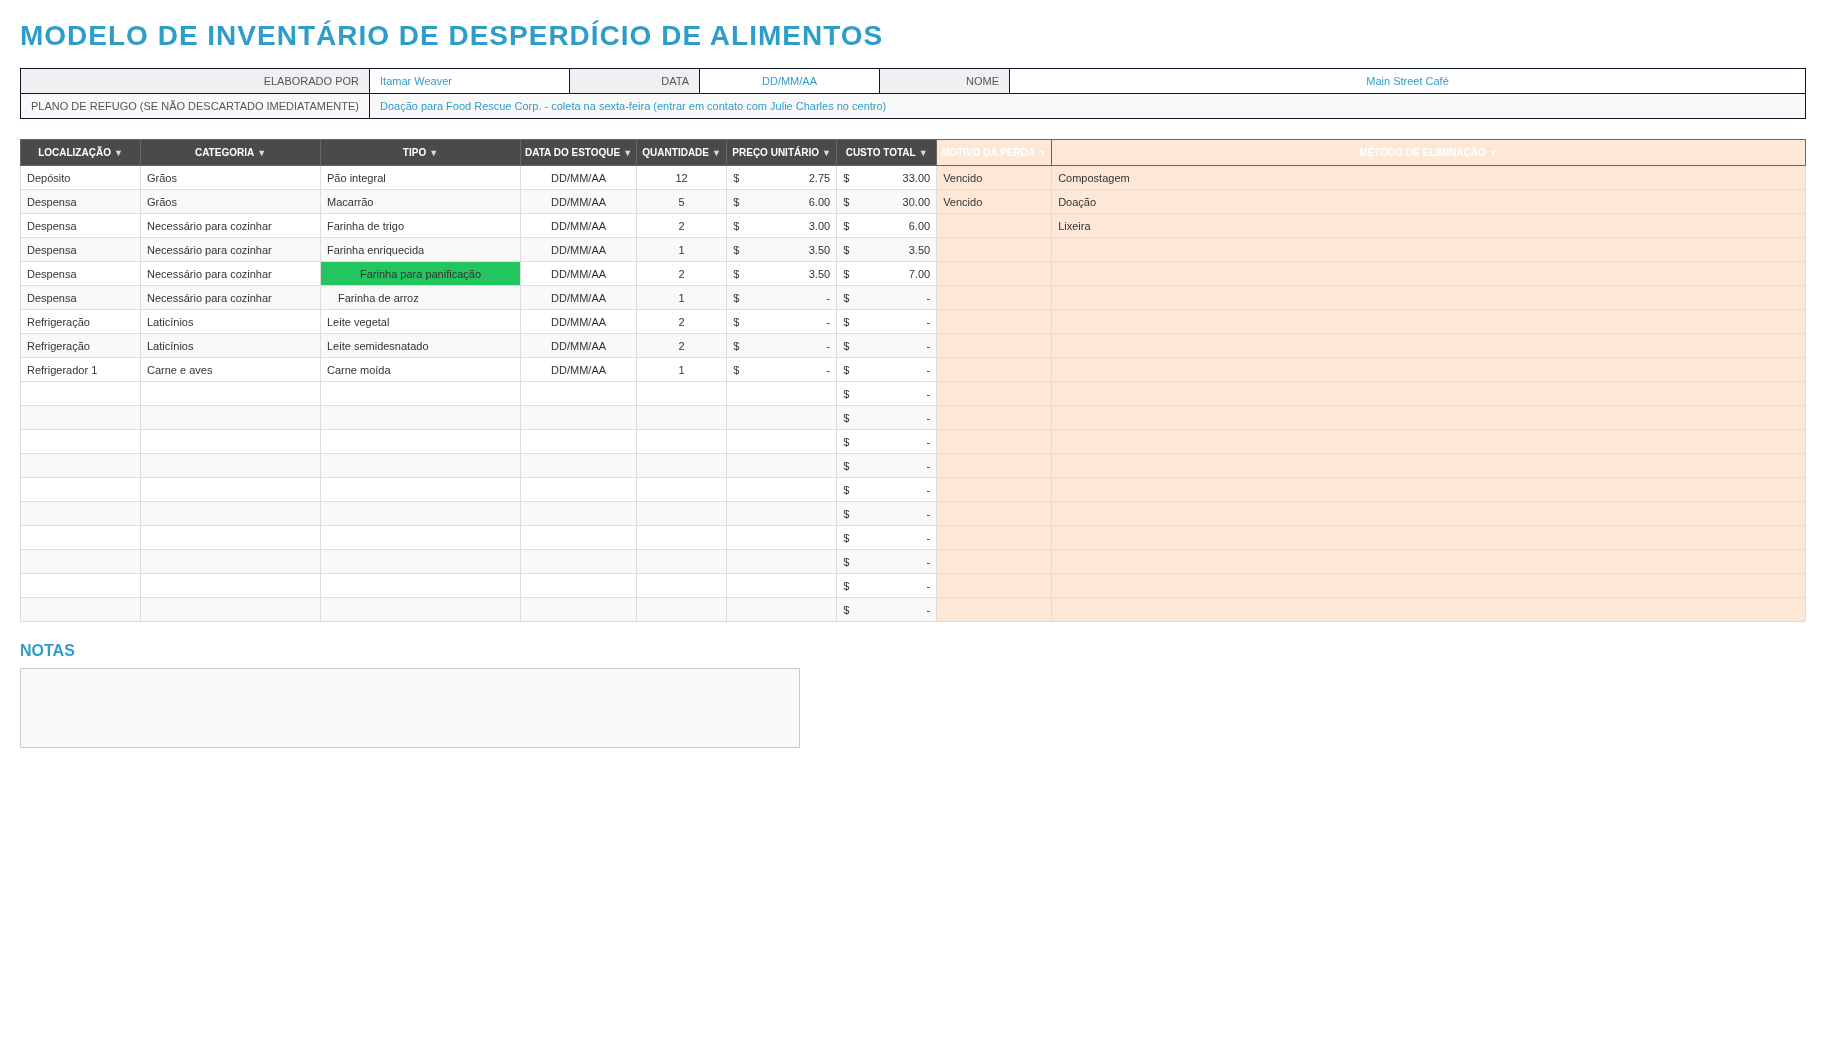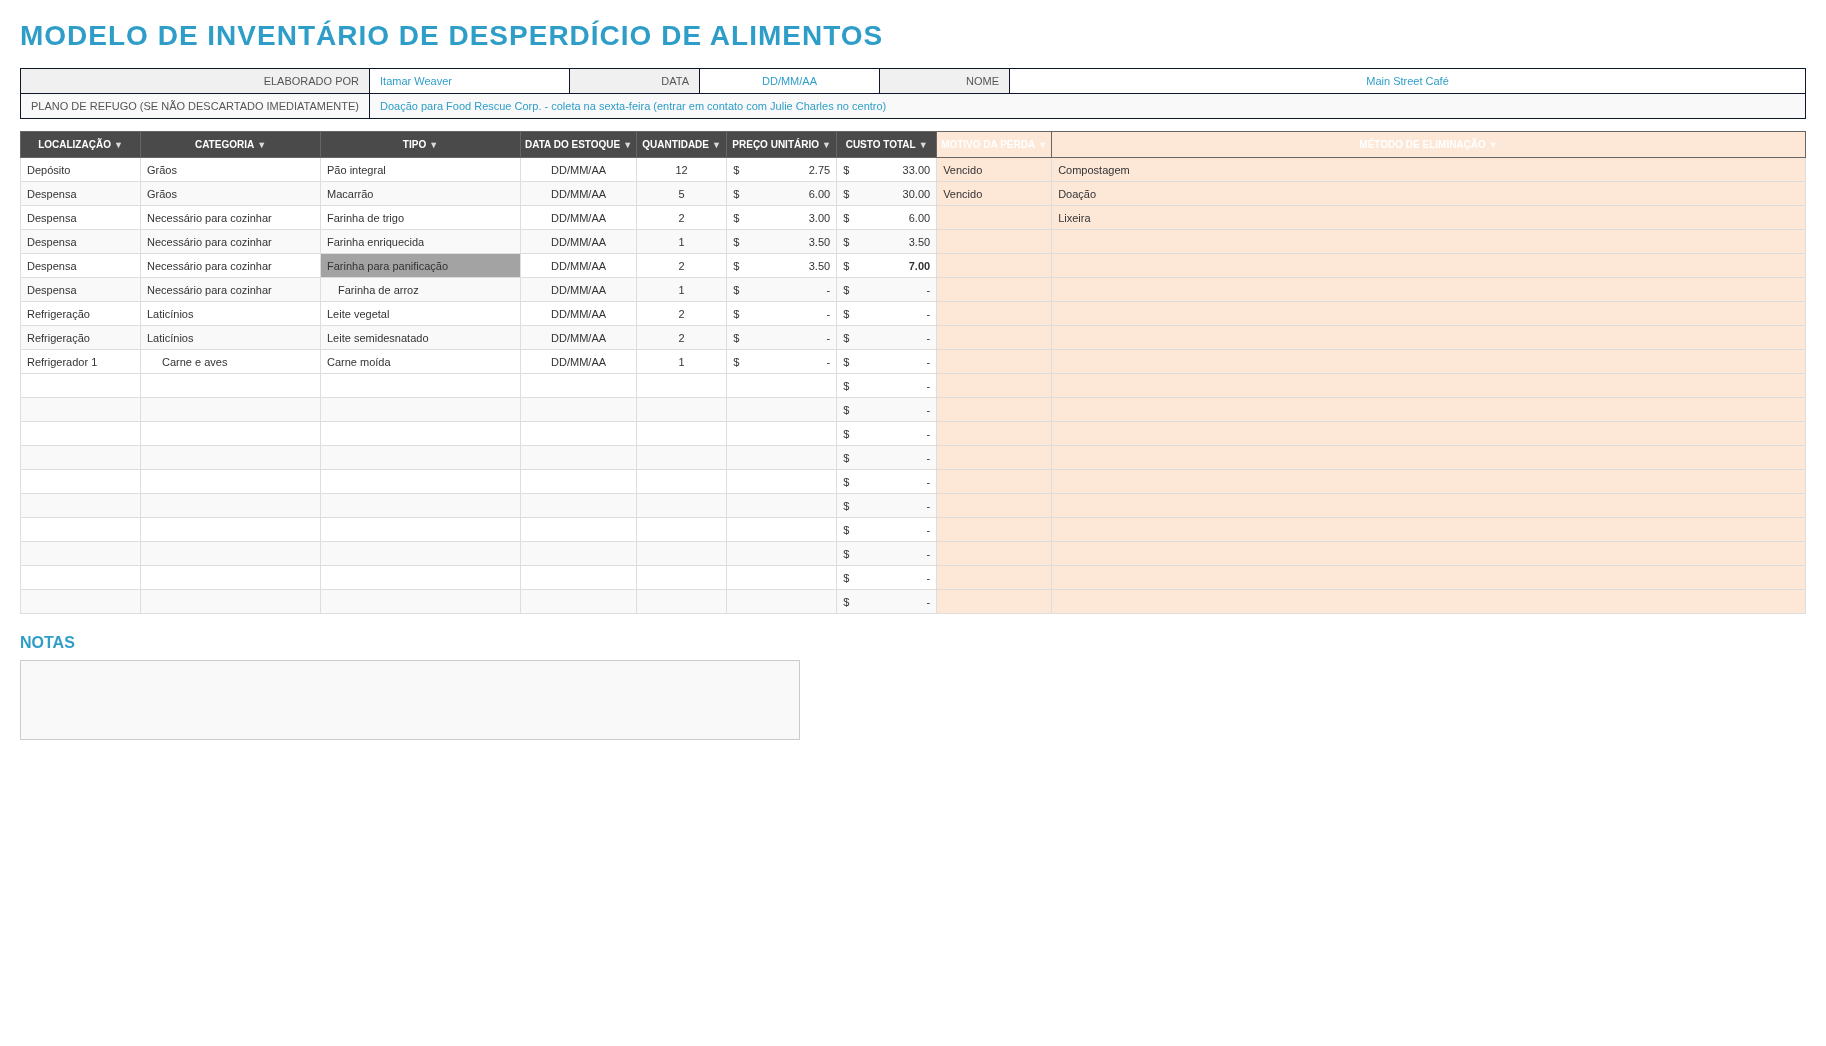--- a/index.html
+++ b/index.html
@@ -33,21 +33,21 @@
       white-space: nowrap;
       width: 130px;
     }
     .rescue-row td {
       background: #f9f9f9;
     }
 
     .main-table {
       width: 100%;
       border-collapse: collapse;
-      margin-top: 12px;
+      margin-top: 20px;
       font-size: 11px;
     }
     .main-table th {
       background: #4a4a4a;
       color: #fff;
       text-align: center;
       padding: 7px 4px;
       font-size: 10px;
       font-weight: bold;
       text-transform: uppercase;
@@ -253,30 +253,30 @@
         <td style="text-align: right; background: rgb(249, 249, 249); padding: 4px 6px;">
           <span style="float:left;">$</span>
           <span style="float:right;">3.50</span>
         </td>
         <td style="text-align: left; background: rgb(253, 232, 216); padding: 4px 6px;"></td>
         <td style="text-align: left; background: rgb(253, 232, 216); padding: 4px 6px;"></td>
       </tr>
       <tr>
         <td style="text-align: left; background: rgb(255, 255, 255); padding: 4px 6px;">Despensa</td>
         <td style="text-align: left; background: rgb(255, 255, 255); padding: 4px 6px;">Necessário para cozinhar</td>
-        <td style="text-align: left; background: #a3a3a3; padding: 4px 6px;">Farinha para panificação</td>
+        <td style="text-align: center; background: #22c55e; padding: 4px 6px;">Farinha para panificação</td>
         <td style="text-align: center; background: rgb(255, 255, 255); padding: 4px 6px;">DD/MM/AA</td>
         <td style="text-align: center; background: rgb(255, 255, 255); padding: 4px 6px;">2</td>
         <td style="text-align: right; background: rgb(255, 255, 255); padding: 4px 6px;">
           <span style="float:left;">$</span>
           <span style="float:right;">3.50</span>
         </td>
         <td style="text-align: right; background: rgb(255, 255, 255); padding: 4px 6px;">
           <span style="float:left;">$</span>
-          <span style="float:right;font-weight:bold;">7.00</span>
+          <span style="float:right;">7.00</span>
         </td>
         <td style="text-align: left; background: rgb(253, 232, 216); padding: 4px 6px;"></td>
         <td style="text-align: left; background: rgb(253, 232, 216); padding: 4px 6px;"></td>
       </tr>
       <tr>
         <td style="text-align: left; background: rgb(249, 249, 249); padding: 4px 6px;">Despensa</td>
         <td style="text-align: left; background: rgb(249, 249, 249); padding: 4px 6px;">Necessário para cozinhar</td>
         <td style="text-align: left; background: rgb(249, 249, 249); padding: 4px 17px;">Farinha de arroz</td>
         <td style="text-align: center; background: rgb(249, 249, 249); padding: 4px 6px;">DD/MM/AA</td>
         <td style="text-align: center; background: rgb(249, 249, 249); padding: 4px 6px;">1</td>
@@ -320,21 +320,21 @@
         </td>
         <td style="text-align: right; background: rgb(249, 249, 249); padding: 4px 6px;">
           <span style="float:left;">$</span>
           <span style="float:right;">-</span>
         </td>
         <td style="text-align: left; background: rgb(253, 232, 216); padding: 4px 6px;"></td>
         <td style="text-align: left; background: rgb(253, 232, 216); padding: 4px 6px;"></td>
       </tr>
       <tr>
         <td style="text-align: left; background: rgb(255, 255, 255); padding: 4px 6px;">Refrigerador 1</td>
-        <td style="text-align: left; background: rgb(255, 255, 255); padding: 4px 21px;">Carne e aves</td>
+        <td style="text-align: left; background: rgb(255, 255, 255); padding: 4px 6px;">Carne e aves</td>
         <td style="text-align: left; background: rgb(255, 255, 255); padding: 4px 6px;">Carne moída</td>
         <td style="text-align: center; background: rgb(255, 255, 255); padding: 4px 6px;">DD/MM/AA</td>
         <td style="text-align: center; background: rgb(255, 255, 255); padding: 4px 6px;">1</td>
         <td style="text-align: right; background: rgb(255, 255, 255); padding: 4px 6px;">
           <span style="float:left;">$</span>
           <span style="float:right;">-</span>
         </td>
         <td style="text-align: right; background: rgb(255, 255, 255); padding: 4px 6px;">
           <span style="float:left;">$</span>
           <span style="float:right;">-</span>

